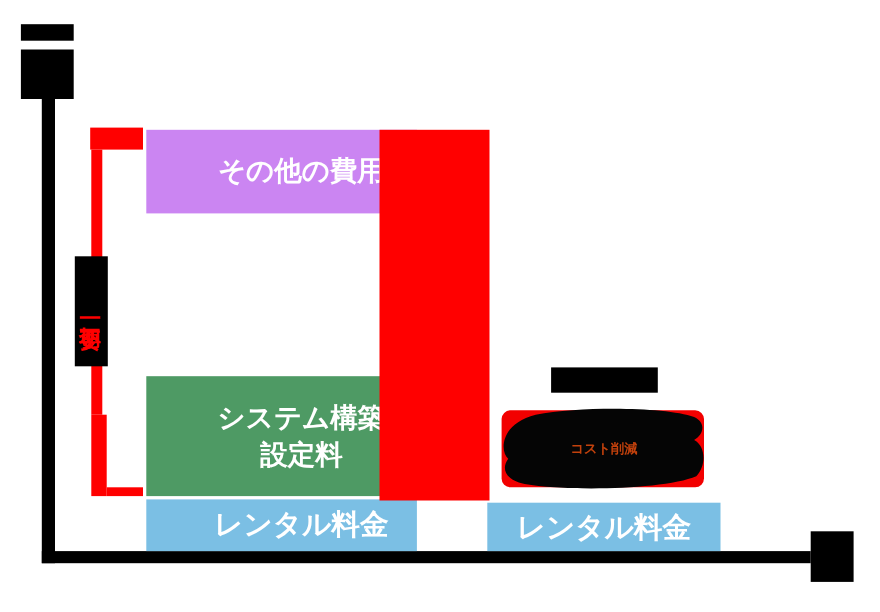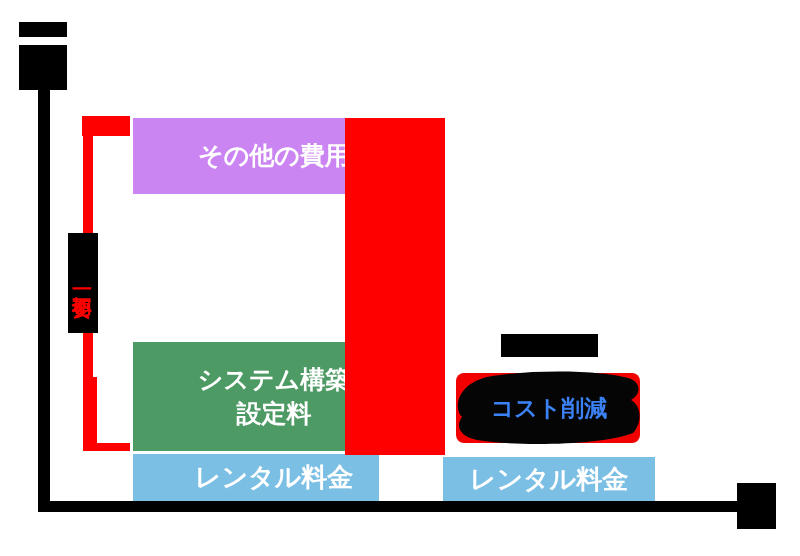--- a/index.html
+++ b/index.html
@@ -41,21 +41,21 @@
     writing-mode:vertical-rl;text-orientation:upright;
     display:flex;align-items:center;justify-content:center;letter-spacing:2px;
   }
   
   #black-banner{left:501px;top:334px;width:97px;height:23px;background:#000;}
   #callout{left:455px;top:370px;width:188px;height:77px;}
   #callout svg{position:absolute;left:0;top:0;}
   #callout-label{
     position:absolute;left:0;top:0;width:188px;height:77px;
     display:flex;align-items:center;justify-content:center;
-    color:#3b82f6;font-weight:bold;font-size:23px;
+    color:#c2410c;font-weight:bold;font-size:12px;
   }
   #seg-rental-r{
     left:443px;top:457px;width:212px;height:44px;background:#7bbfe4;
     display:flex;align-items:center;justify-content:center;
     color:#fff;font-weight:bold;font-size:26px;
   }
 </style>
 </head>
 <body>
 

